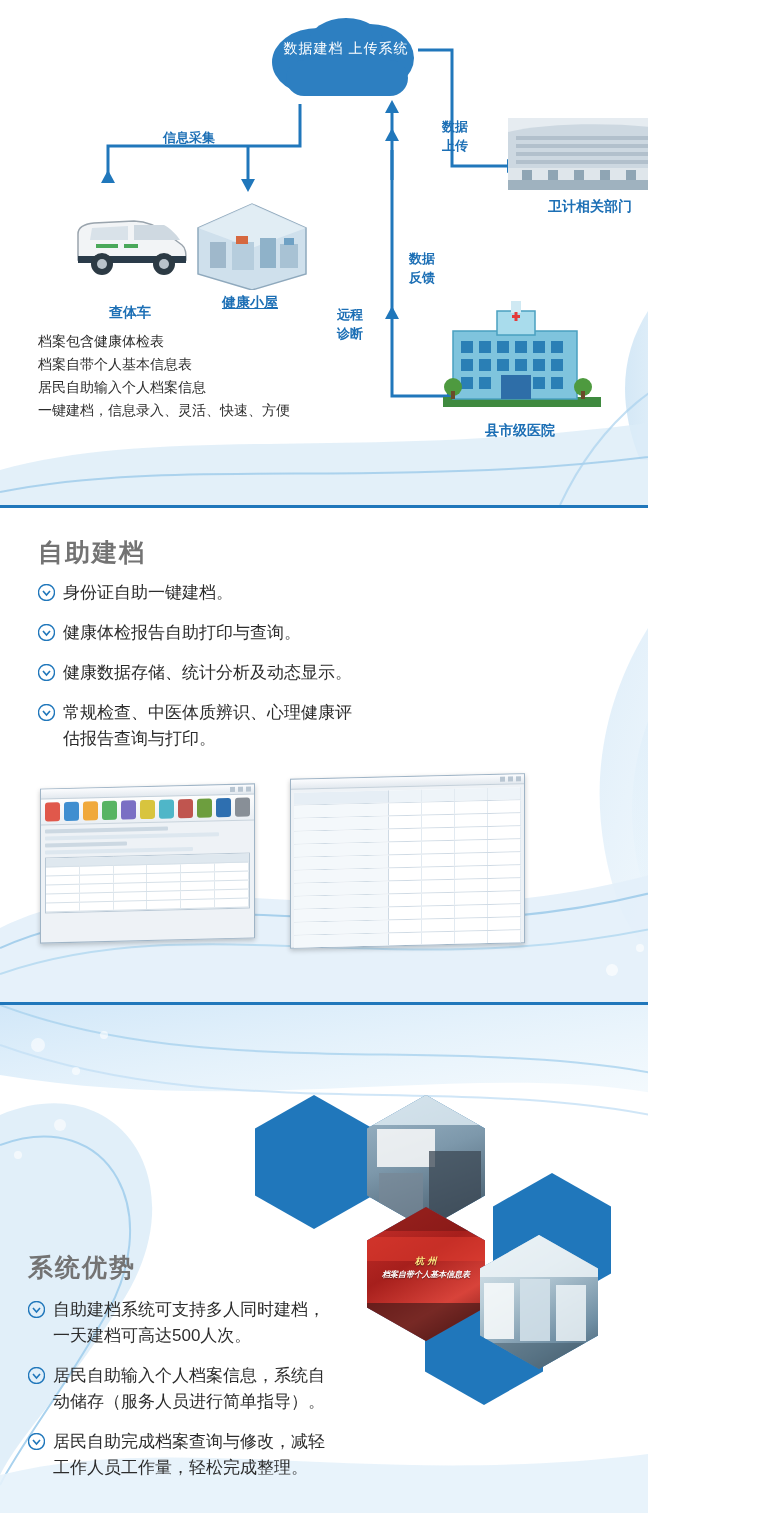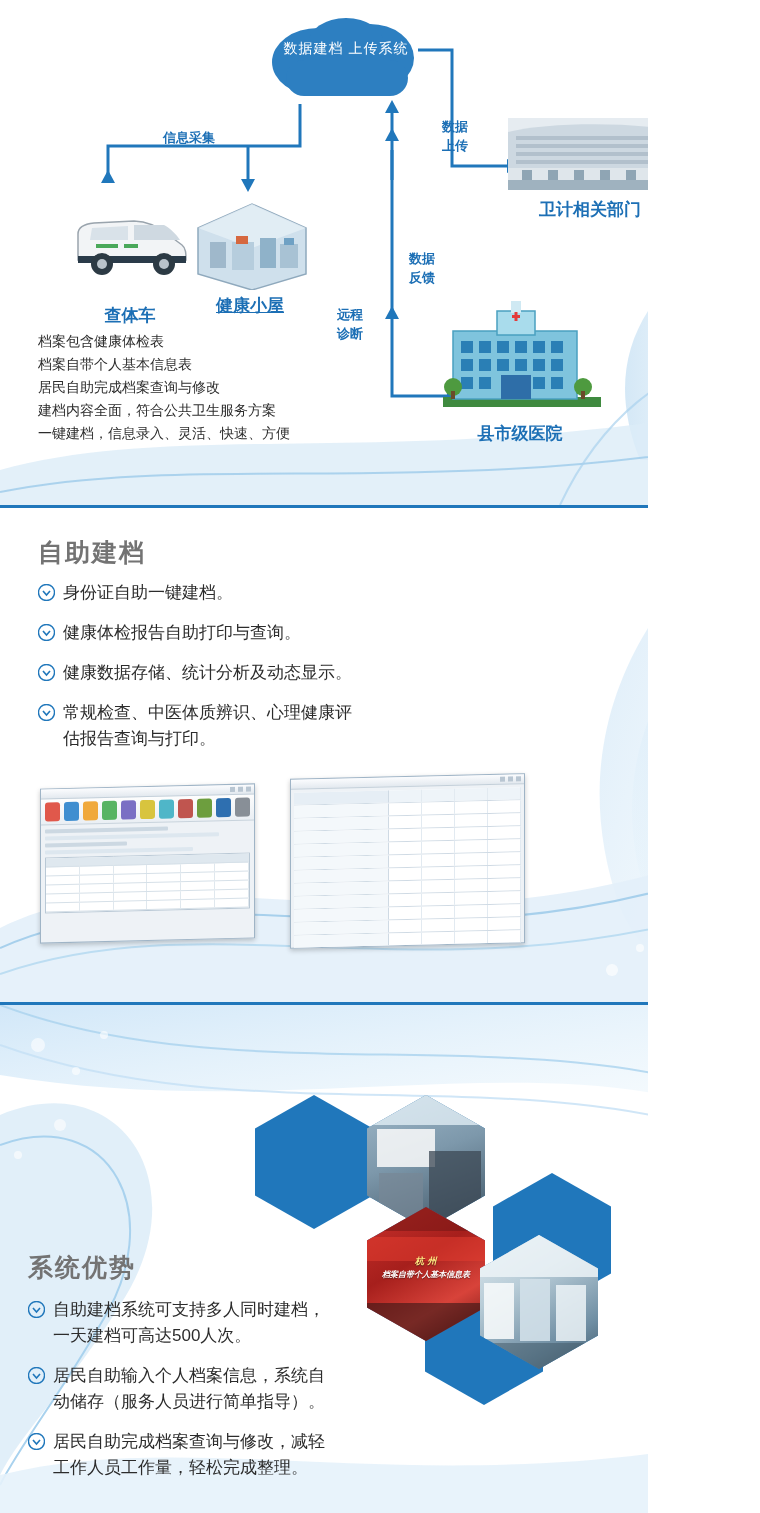--- a/index.html
+++ b/index.html
@@ -64,21 +64,21 @@
     white-space: pre-line;
   }
   .flabel.l-collect { left: 163px; top: 128px; }
   .flabel.l-upload  { left: 442px; top: 117px; }
   .flabel.l-feed    { left: 409px; top: 249px; }
   .flabel.l-remote  { left: 337px; top: 305px; }
 
   .node-caption {
     position: absolute;
     color: #1c6fb5;
-    font-size: 17px;
+    font-size: 14px;
     font-weight: bold;
     text-align: center;
     white-space: nowrap;
   }
   .cap-van   { left: 75px;  top: 304px; width: 110px; }
   .cap-hut   { left: 190px; top: 294px; width: 120px; text-decoration: underline; }
   .cap-gov   { left: 500px; top: 198px; width: 180px; }
   .cap-hosp  { left: 430px; top: 422px; width: 180px; }
 
   
@@ -440,22 +440,21 @@
     </div>
 
     <div class="node-caption cap-van">查体车</div>
     <div class="node-caption cap-hut">健康小屋</div>
     <div class="node-caption cap-gov">卫计相关部门</div>
     <div class="node-caption cap-hosp">县市级医院</div>
 
     <div class="bullets-1">
       <div>档案包含健康体检表</div>
       <div>档案自带个人基本信息表</div>
-      <div>居民自助完成档案查询与修改</div>
-      <div>建档内容全面，符合公共卫生服务方案</div>
+      <div>居民自助输入个人档案信息</div>
       <div>一键建档，信息录入、灵活、快速、方便</div>
     </div>
   </div>
 
   <div class="sec2">
 
     <svg class="wave-bg" viewBox="0 0 760 497" preserveAspectRatio="none">
       <defs>
         <linearGradient id="s2a" x1="0" y1="0" x2="1" y2="1">
           <stop offset="0%" stop-color="#d8eaf8" stop-opacity="0.95"></stop>

